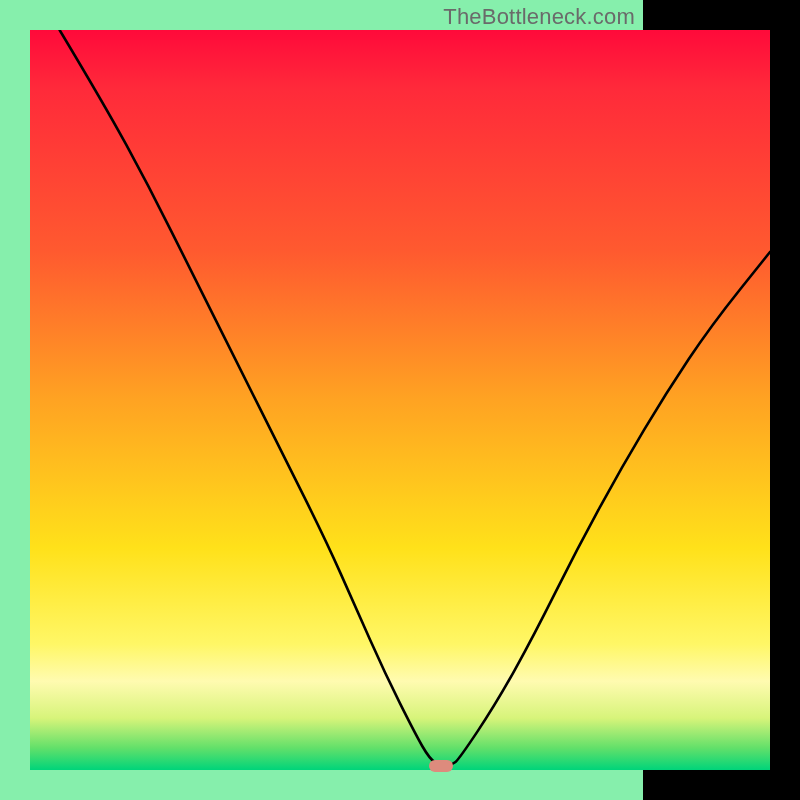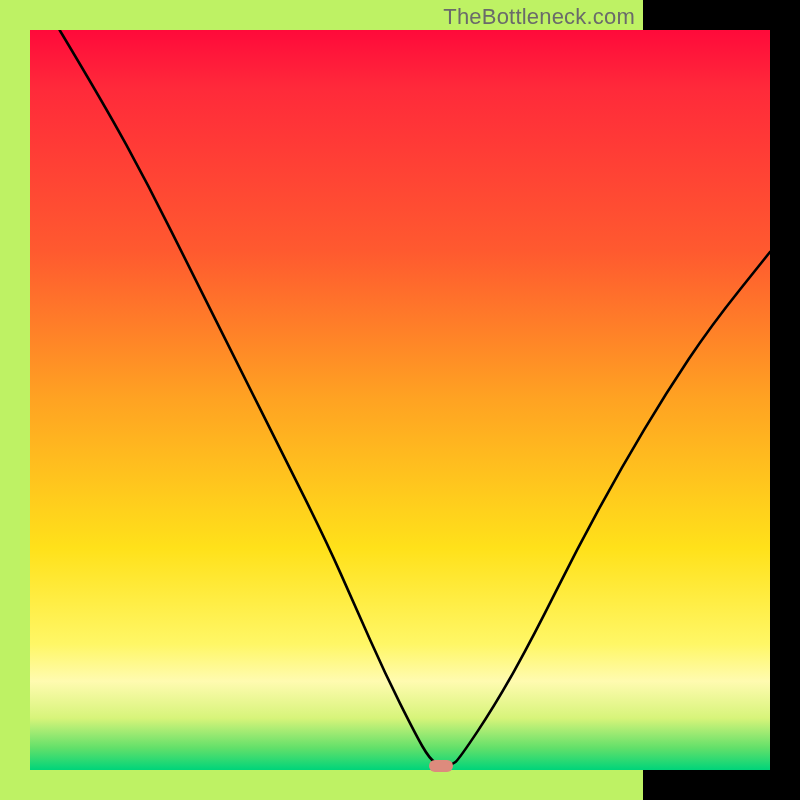--- a/index.html
+++ b/index.html
@@ -8,21 +8,21 @@
     width: 800px;
     height: 800px;
     background: #000;
     overflow: hidden;
     font-family: Arial, Helvetica, sans-serif;
   }
   .frame {
     position: relative;
     width: 643px;
     height: 800px;
-    background: #bef264;
+    background: #86efac;
   }
   .plot-area {
     position: absolute;
     left: 30px;
     top: 30px;
     width: 740px;
     height: 740px;
     
     background: linear-gradient(
       to bottom,

